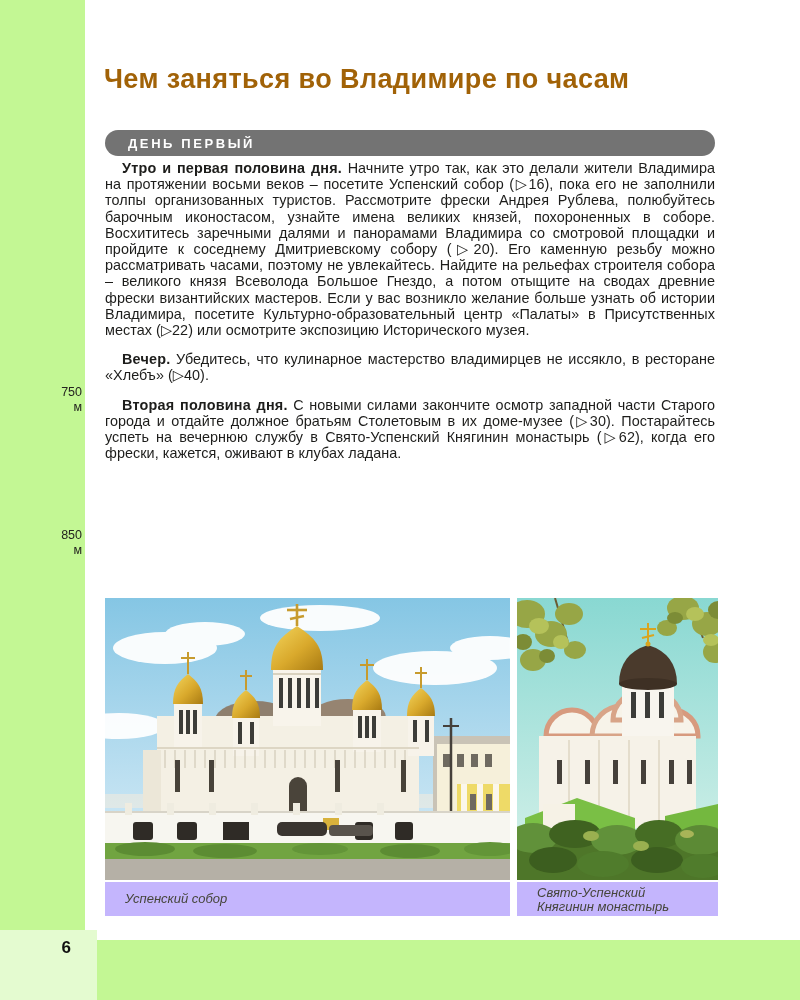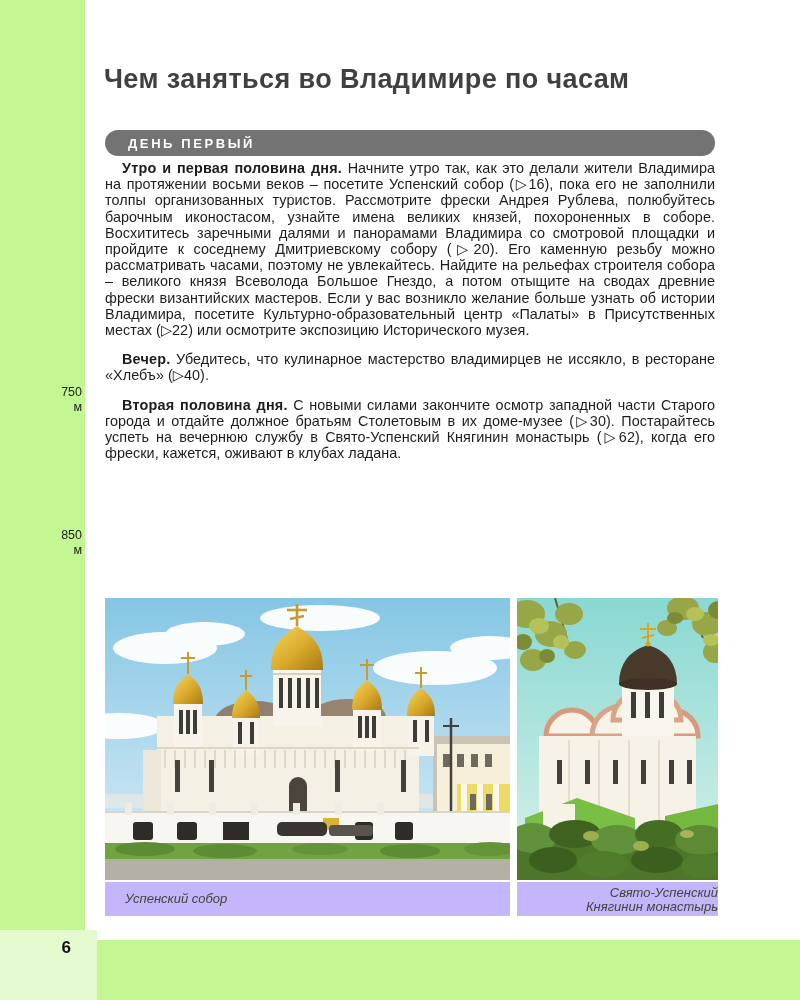--- a/index.html
+++ b/index.html
@@ -8,21 +8,21 @@
     background:#ffffff;font-family:"Liberation Sans","DejaVu Sans",sans-serif;
     color:#1d1d1b;
   }
   .left-band{position:absolute;left:0;top:0;width:85px;height:930px;background:#c3f794;}
   .page-num-box{position:absolute;left:0;top:930px;width:97px;height:70px;background:#e4fbd0;}
   .page-num-box span{display:block;text-align:right;padding:8px 26px 0 0;font-weight:bold;font-size:17px;color:#111;}
   .bottom-bar{position:absolute;left:97px;top:940px;width:703px;height:60px;background:#c3f794;}
 
   .title{
     position:absolute;left:104px;top:62px;width:640px;margin:0;
-    font-size:27px;font-weight:bold;letter-spacing:.4px;color:#404040;line-height:34px;
+    font-size:27px;font-weight:bold;letter-spacing:.4px;color:#a16207;line-height:34px;
   }
   .pill{
     position:absolute;left:105px;top:130px;width:610px;height:26px;
     background:#737373;border-radius:14px;display:flex;align-items:center;
   }
   .pill span{color:#ffffff;font-size:13px;font-weight:bold;letter-spacing:2.6px;padding-left:23px;}
 
   .margin-note{
     position:absolute;left:0;width:82px;text-align:right;
     font-size:12.5px;line-height:15px;color:#24241f;margin-top:16px;
@@ -37,21 +37,21 @@
 
   figure{position:absolute;margin:0;top:598px;}
   .fig-left{left:105px;width:405px;}
   .fig-right{left:517px;width:201px;}
   .photo{display:block;}
   figcaption{
     margin-top:2px;background:#c4b5fd;color:#45453a;
     font-style:italic;font-size:13px;
   }
   .fig-left figcaption{height:34px;line-height:34px;padding-left:20px;}
-  .fig-right figcaption{height:34px;padding:4px 0 0 20px;line-height:14px;box-sizing:border-box;text-align:right;}
+  .fig-right figcaption{height:34px;padding:4px 0 0 20px;line-height:14px;box-sizing:border-box;}
 </style>
 </head>
 <body>
 
 <div class="page">
 
   <div class="left-band"></div>
 
   <div class="page-num-box">
     <span>6</span>

